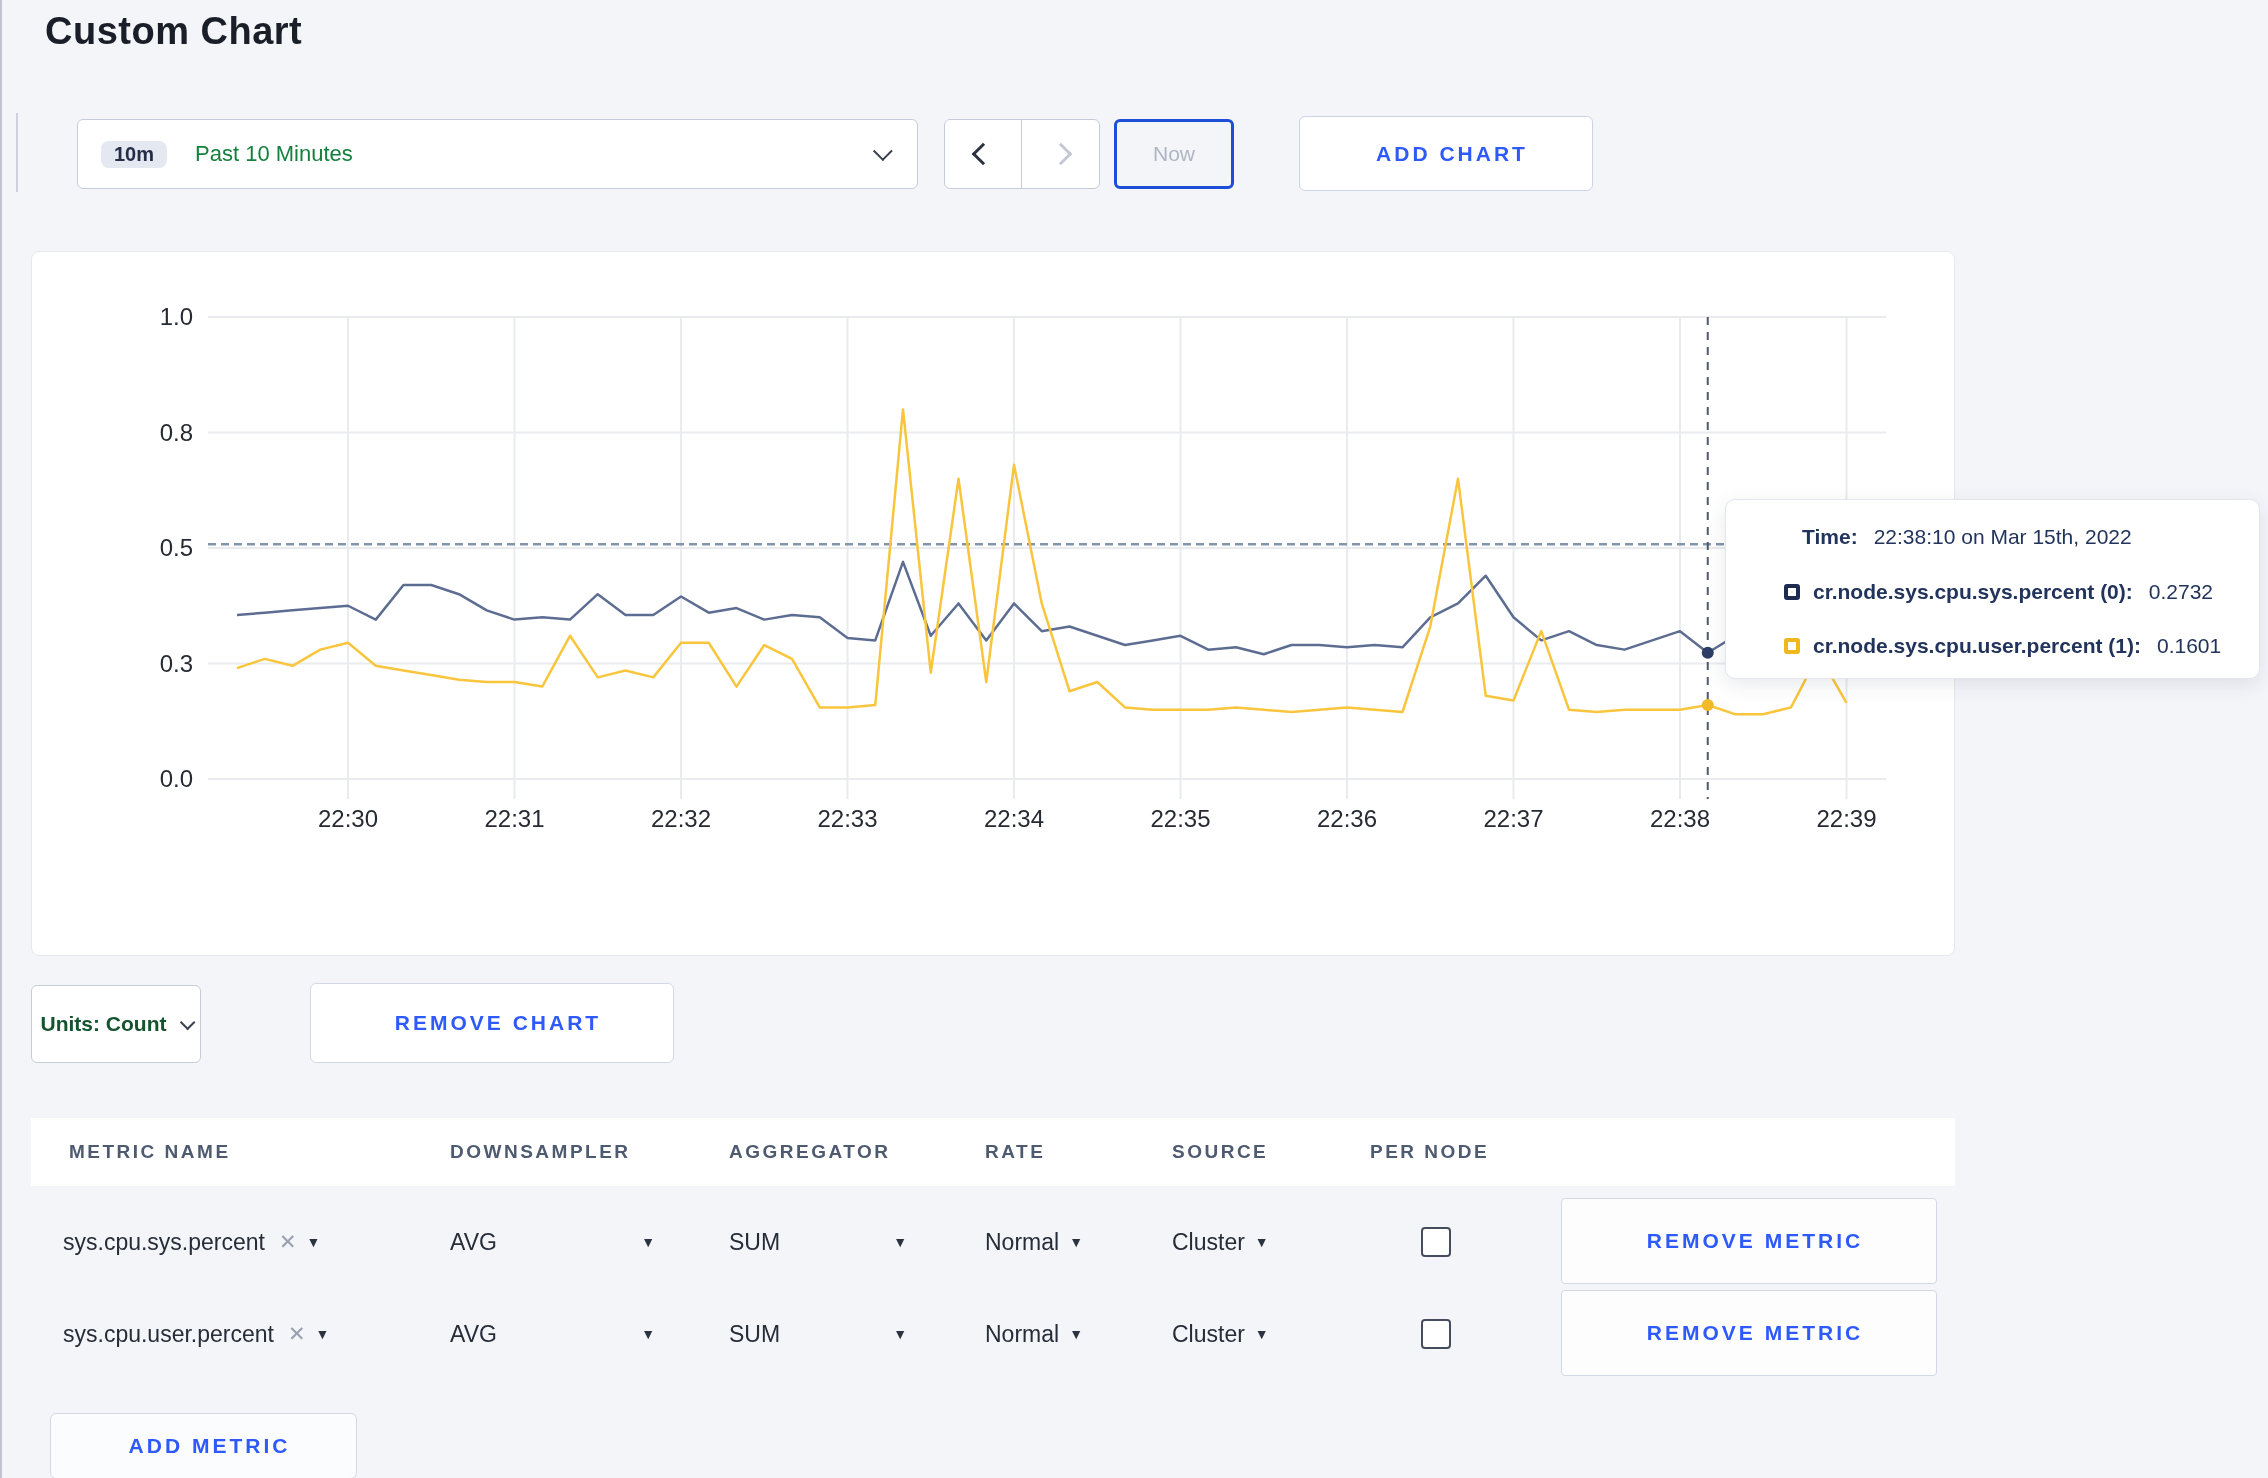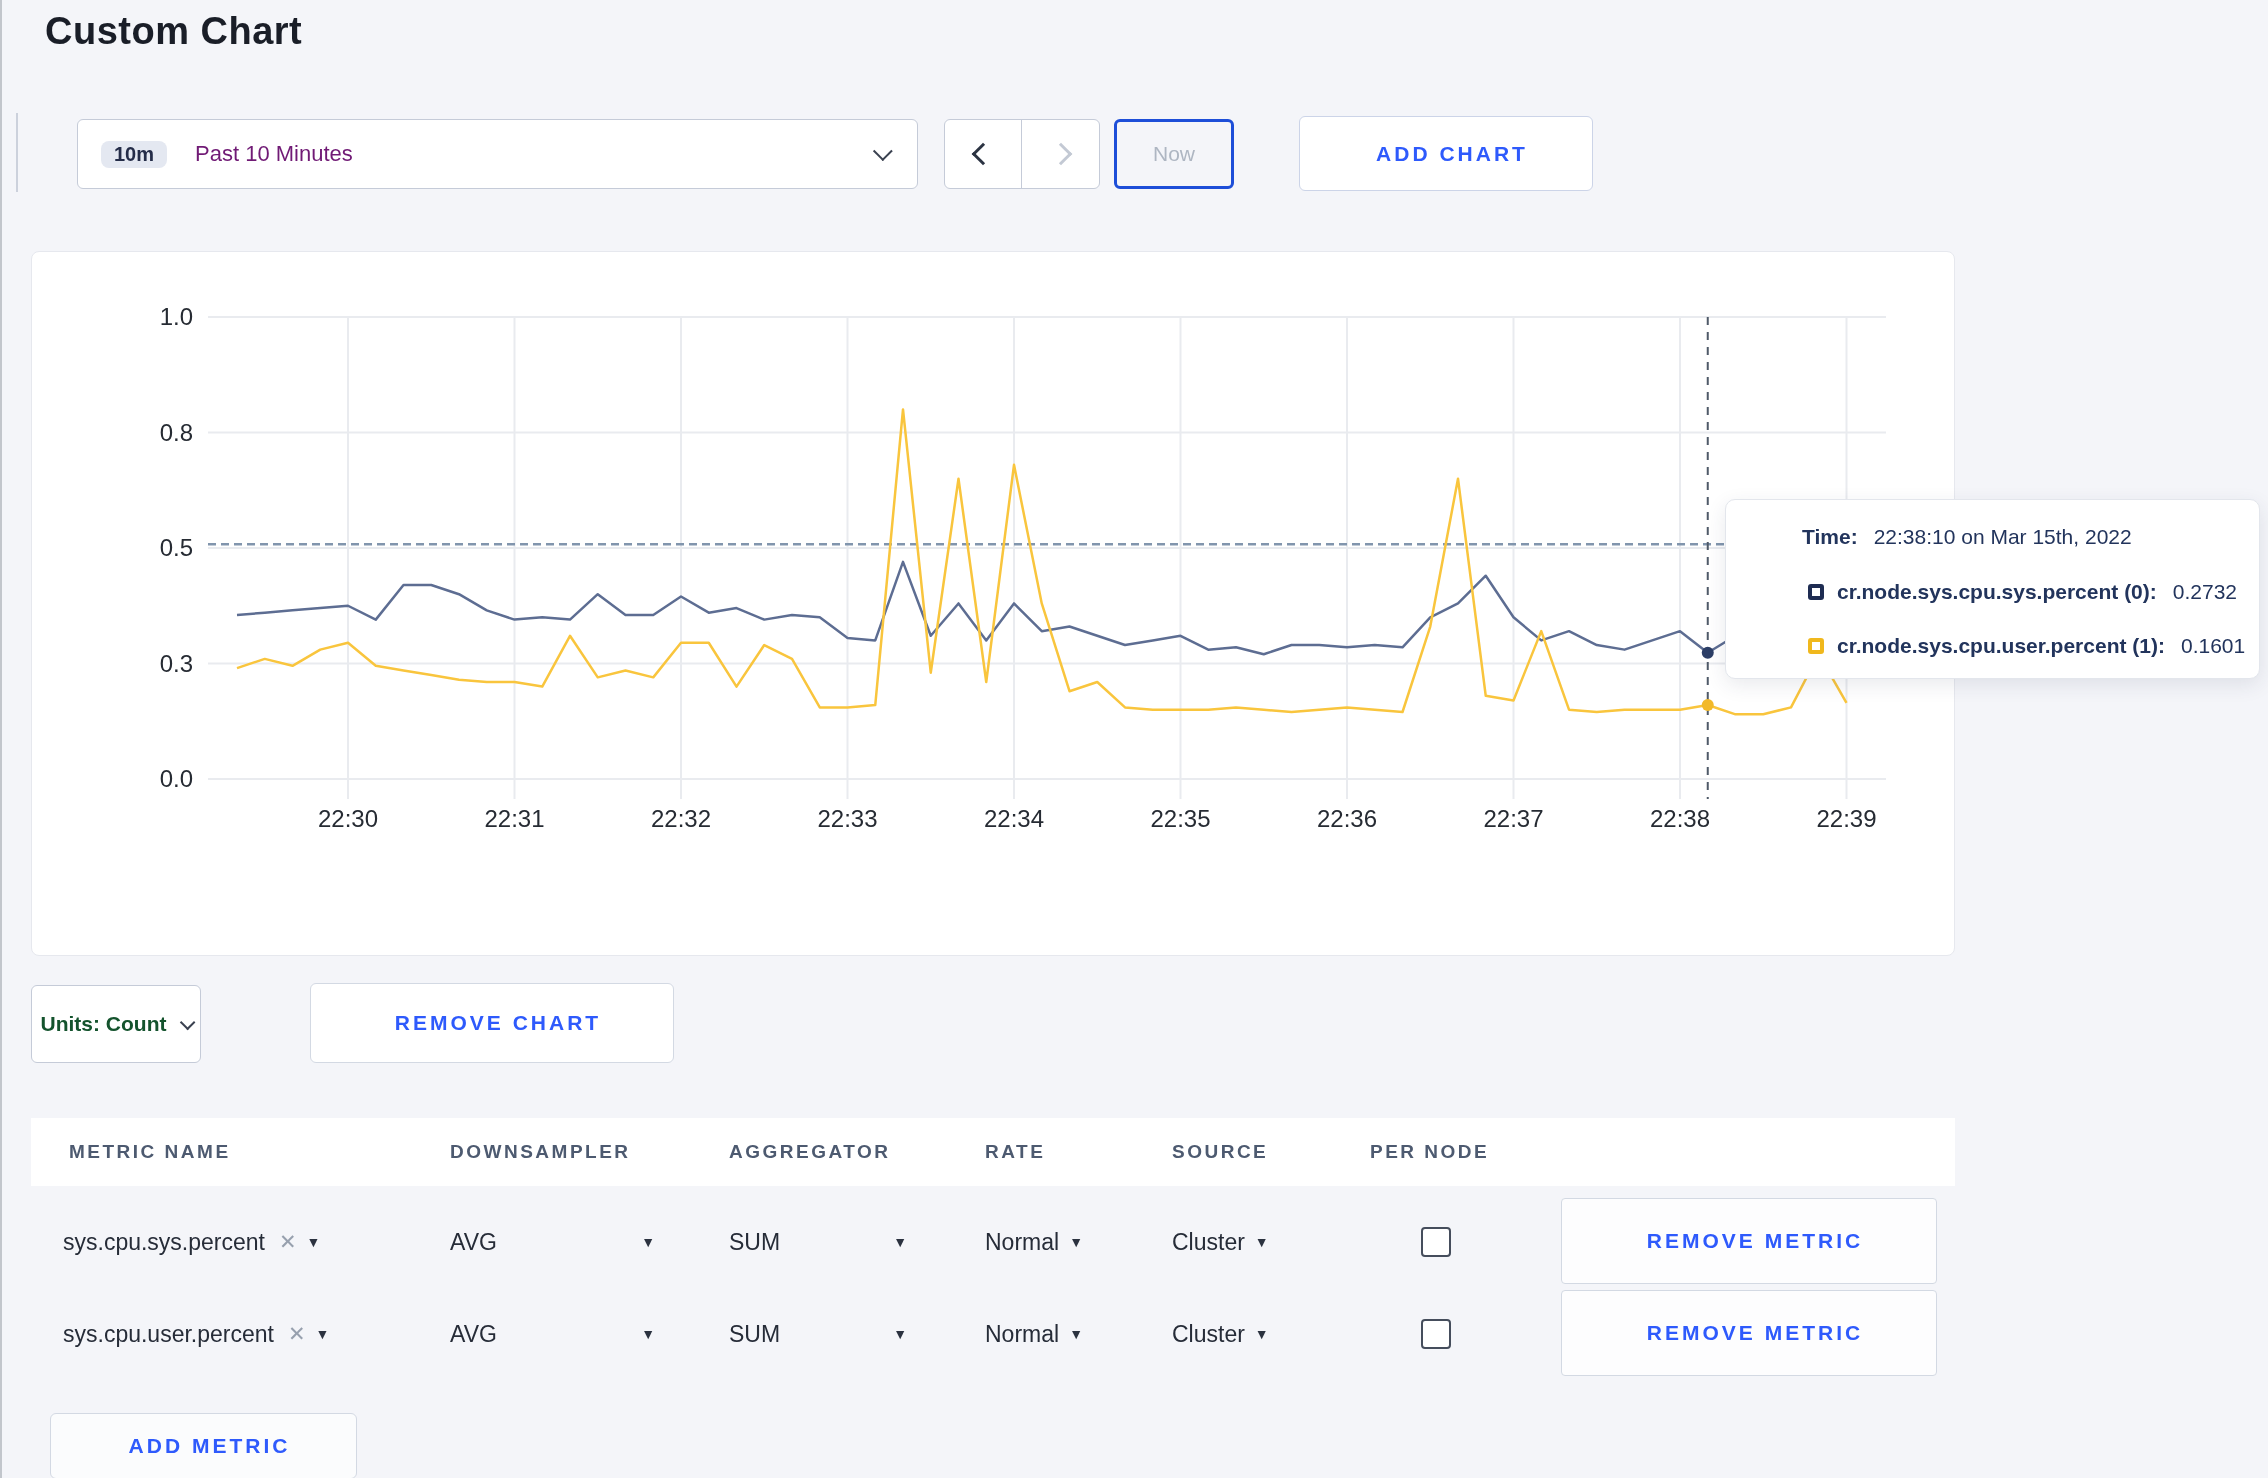--- a/index.html
+++ b/index.html
@@ -25,21 +25,21 @@
   .ctl {
     background:#ffffff; border:1px solid #c5cbd8; border-radius:6px;
     display:flex; align-items:center;
   }
   #time-select { left:75px; top:119px; width:841px; height:70px; padding:0 30px 0 23px; cursor:pointer; }
   #time-badge {
     background:#e4e8f1; border-radius:8px;
     font-size:20px; font-weight:700; color:#242c48;
     padding:2px 13px; margin-right:28px;
   }
-  #time-label { font-size:22px; color:#701a75; }
+  #time-label { font-size:22px; color:#15803d; }
   .chev-down {
     width:14px; height:14px; border-right:2px solid #3a4150; border-bottom:2px solid #3a4150;
     transform:rotate(45deg) translateY(-4px); margin-left:auto;
   }
 
   #nav-group { left:942px; top:119px; width:156px; height:70px; padding:0; }
   .nav-half { width:50%; height:100%; display:flex; align-items:center; justify-content:center; cursor:pointer; }
   #nav-prev { border-right:1px solid #c5cbd8; }
   .chev-left  { width:16px; height:16px; border-left:3px solid #2b3342; border-bottom:3px solid #2b3342; transform:rotate(45deg); }
   .chev-right { width:16px; height:16px; border-right:3px solid #c3c9d4; border-bottom:3px solid #c3c9d4; transform:rotate(-45deg); }
@@ -67,21 +67,21 @@
 
   
   #chart-tooltip {
     left:1723px; top:499px; width:535px; height:180px;
     background:#ffffff; border:1px solid #e3e6ec; border-radius:10px;
     box-shadow:0 6px 20px rgba(40,50,80,0.10);
     padding:25px 20px 20px 58px;
     display:flex; flex-direction:column; justify-content:space-between;
     z-index:5; color:#22345c; font-size:21px;
   }
-  .tt-row { display:flex; align-items:center;margin-left:24px; }
+  .tt-row { display:flex; align-items:center; }
   #tt-time-row { margin-left:18px; }
   .tt-label { font-weight:700; margin-right:16px; white-space:nowrap; }
   .tt-value { font-weight:400; white-space:nowrap; }
   .tt-swatch { width:16px; height:16px; border-radius:3px; margin-right:13px; flex:none; background:#fff; }
   #tt-swatch-0 { border:4px solid #1e2c52; }
   #tt-swatch-1 { border:4px solid #f0b81d; }
 
   
   #units-btn { left:29px; top:985px; width:170px; height:78px; justify-content:center; cursor:pointer; }
   #units-label { font-size:21px; font-weight:700; color:#14532d; margin-right:14px; }

